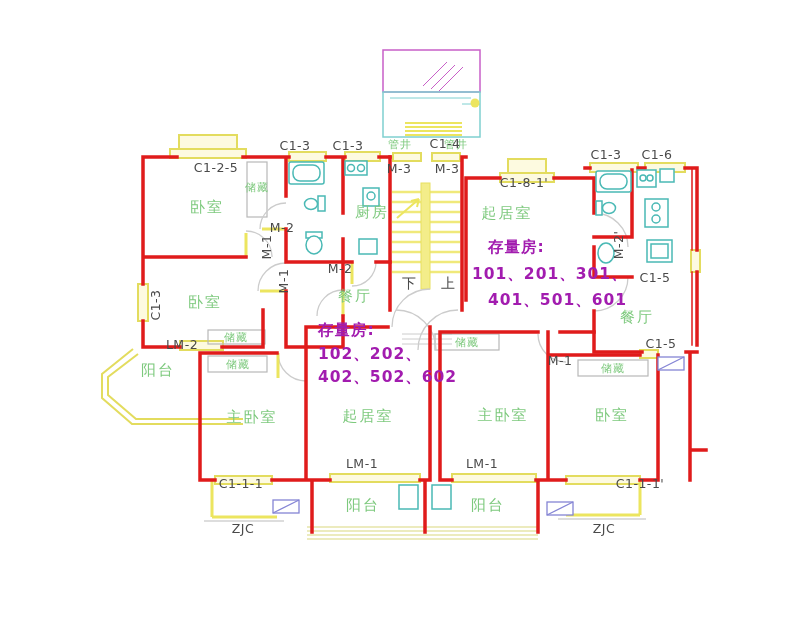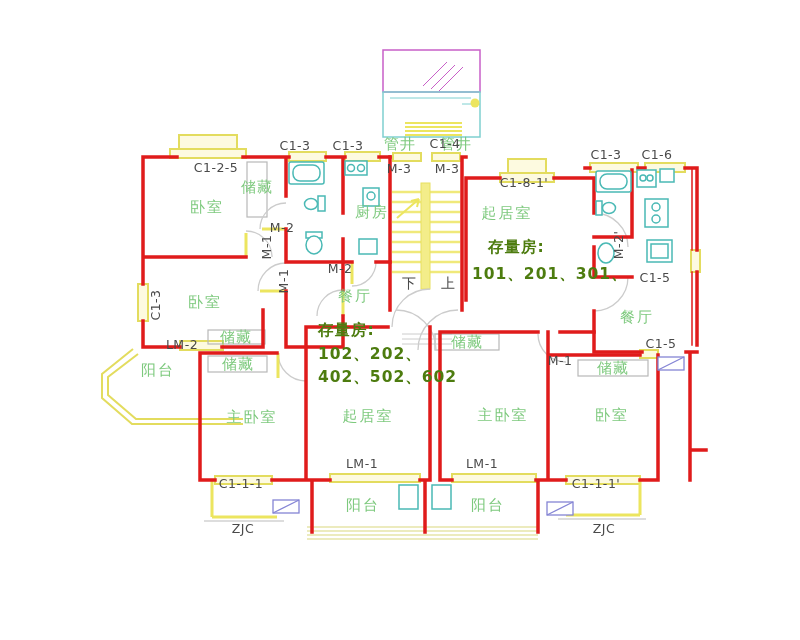--- a/index.html
+++ b/index.html
@@ -1,26 +1,26 @@
 <!DOCTYPE html>
 <html><head>
 <meta charset="utf-8">
 <style>
   html,body{margin:0;padding:0;background:#ffffff;}
   .stage{position:relative;width:800px;height:640px;background:#ffffff;overflow:hidden;
          font-family:"DejaVu Sans","Liberation Sans",sans-serif;}
   .stage svg{position:absolute;left:0;top:0;}
   .lbl{position:absolute;transform:translate(-50%,-50%);white-space:nowrap;line-height:1;}
   .room{font-size:15px;color:#7dc97d;letter-spacing:2px;}
-  .room-sm{font-size:15px;color:#7dc97d;letter-spacing:1px;}
+  .room-sm{font-size:11px;color:#7dc97d;letter-spacing:1px;}
   .dim{font-size:12.5px;color:#4a4a4a;letter-spacing:.5px;}
   .dim-cn{font-size:14px;color:#4a4a4a;}
   .vert{transform:translate(-50%,-50%) rotate(-90deg);}
   .note{position:absolute;transform:translate(0,-50%);white-space:nowrap;
-        font-size:15.5px;font-weight:bold;color:#4d7c0f;letter-spacing:1px;line-height:1;}
+        font-size:15.5px;font-weight:bold;color:#a21caf;letter-spacing:1px;line-height:1;}
   .title{position:absolute;left:452px;top:588px;transform:translate(-50%,-50%);
          font-size:21px;font-weight:bold;color:#e81c1c;letter-spacing:2px;white-space:nowrap;}
 </style>
 </head>
 <body>
 
 <div class="stage">
 
 <svg width="800" height="640" viewBox="0 0 800 640">
 
@@ -195,24 +195,25 @@
 <span class="lbl dim vert" style="left:156px;top:305px">C1-3</span>
 <span class="lbl dim" style="left:182px;top:345px">LM-2</span>
 <span class="lbl dim" style="left:655px;top:278px">C1-5</span>
 <span class="lbl dim" style="left:661px;top:344px">C1-5</span>
 <span class="lbl dim" style="left:560px;top:361px">M-1</span>
 <span class="lbl dim-cn" style="left:409px;top:283px">下</span>
 <span class="lbl dim-cn" style="left:448px;top:283px">上</span>
 <span class="lbl dim" style="left:362px;top:464px">LM-1</span>
 <span class="lbl dim" style="left:482px;top:464px">LM-1</span>
 <span class="lbl dim" style="left:241px;top:484px">C1-1-1</span>
-<span class="lbl dim" style="left:596px;top:484px">C1-1-1'</span>
+<span class="lbl dim" style="left:640px;top:484px">C1-1-1'</span>
 <span class="lbl dim" style="left:243px;top:529px">ZJC</span>
 <span class="lbl dim" style="left:604px;top:529px">ZJC</span>
 
 <span class="note" style="left:488px;top:248px">存量房:</span>
 <span class="note" style="left:472px;top:275px">101、201、301、</span>
+<span class="note" style="left:488px;top:301px">401、501、601</span>
 <span class="note" style="left:318px;top:331px">存量房:</span>
 <span class="note" style="left:318px;top:355px">102、202、</span>
 <span class="note" style="left:318px;top:378px">402、502、602</span>
 
 
 </div>
 
 </body></html>

